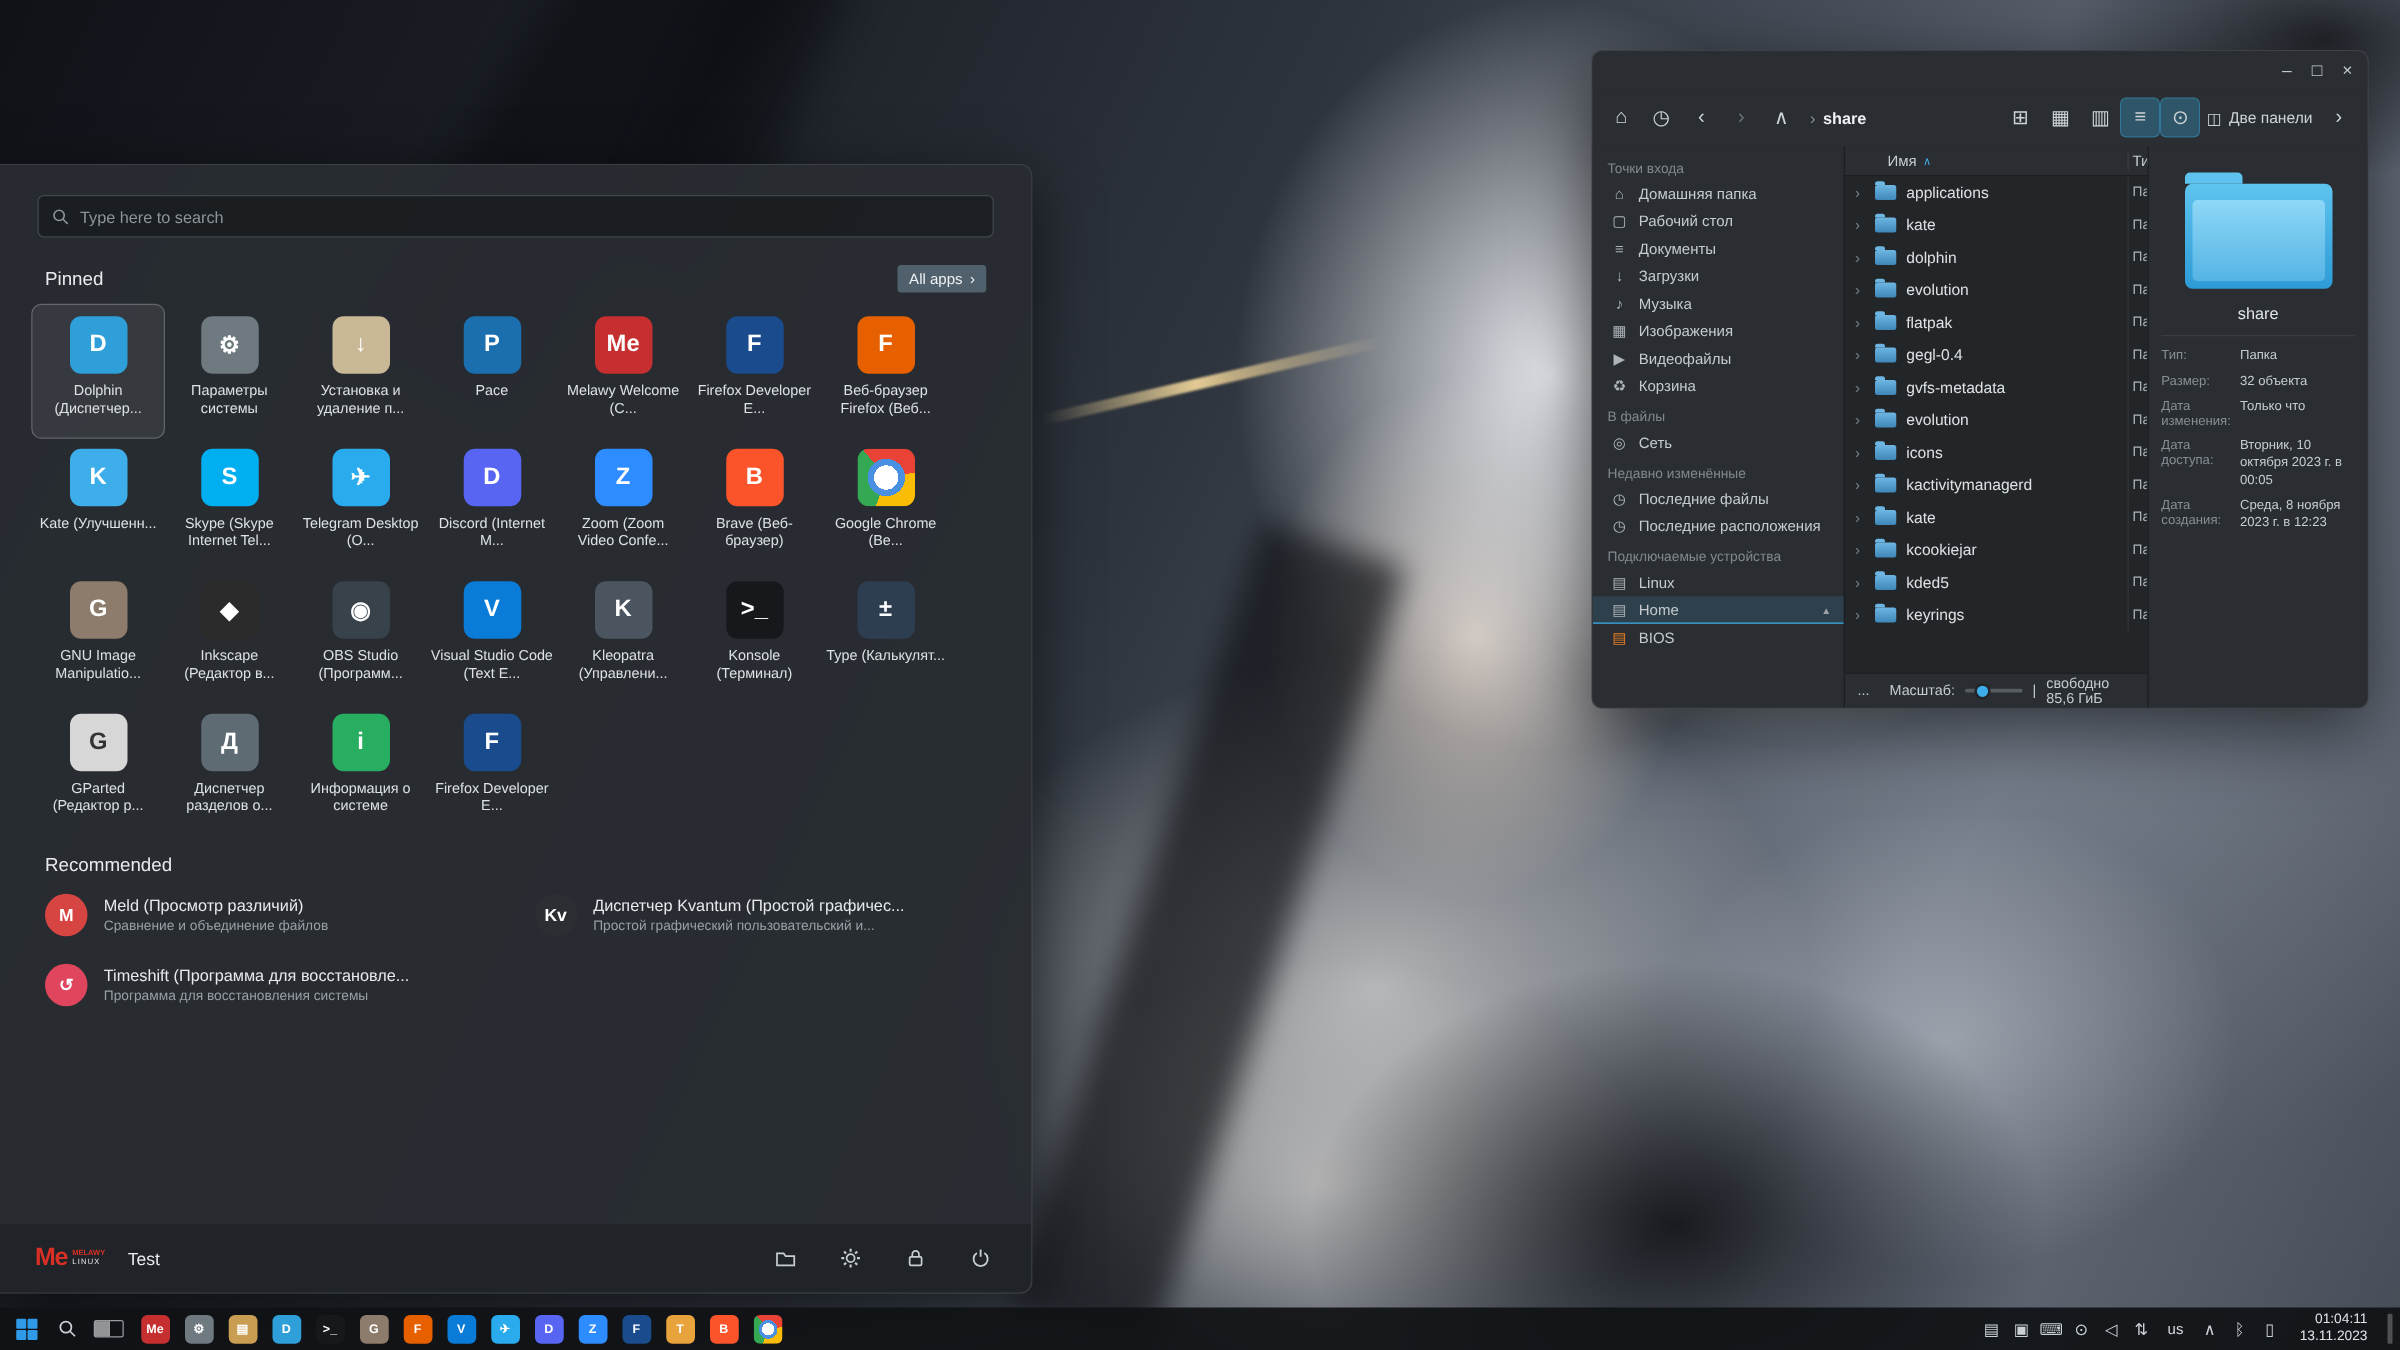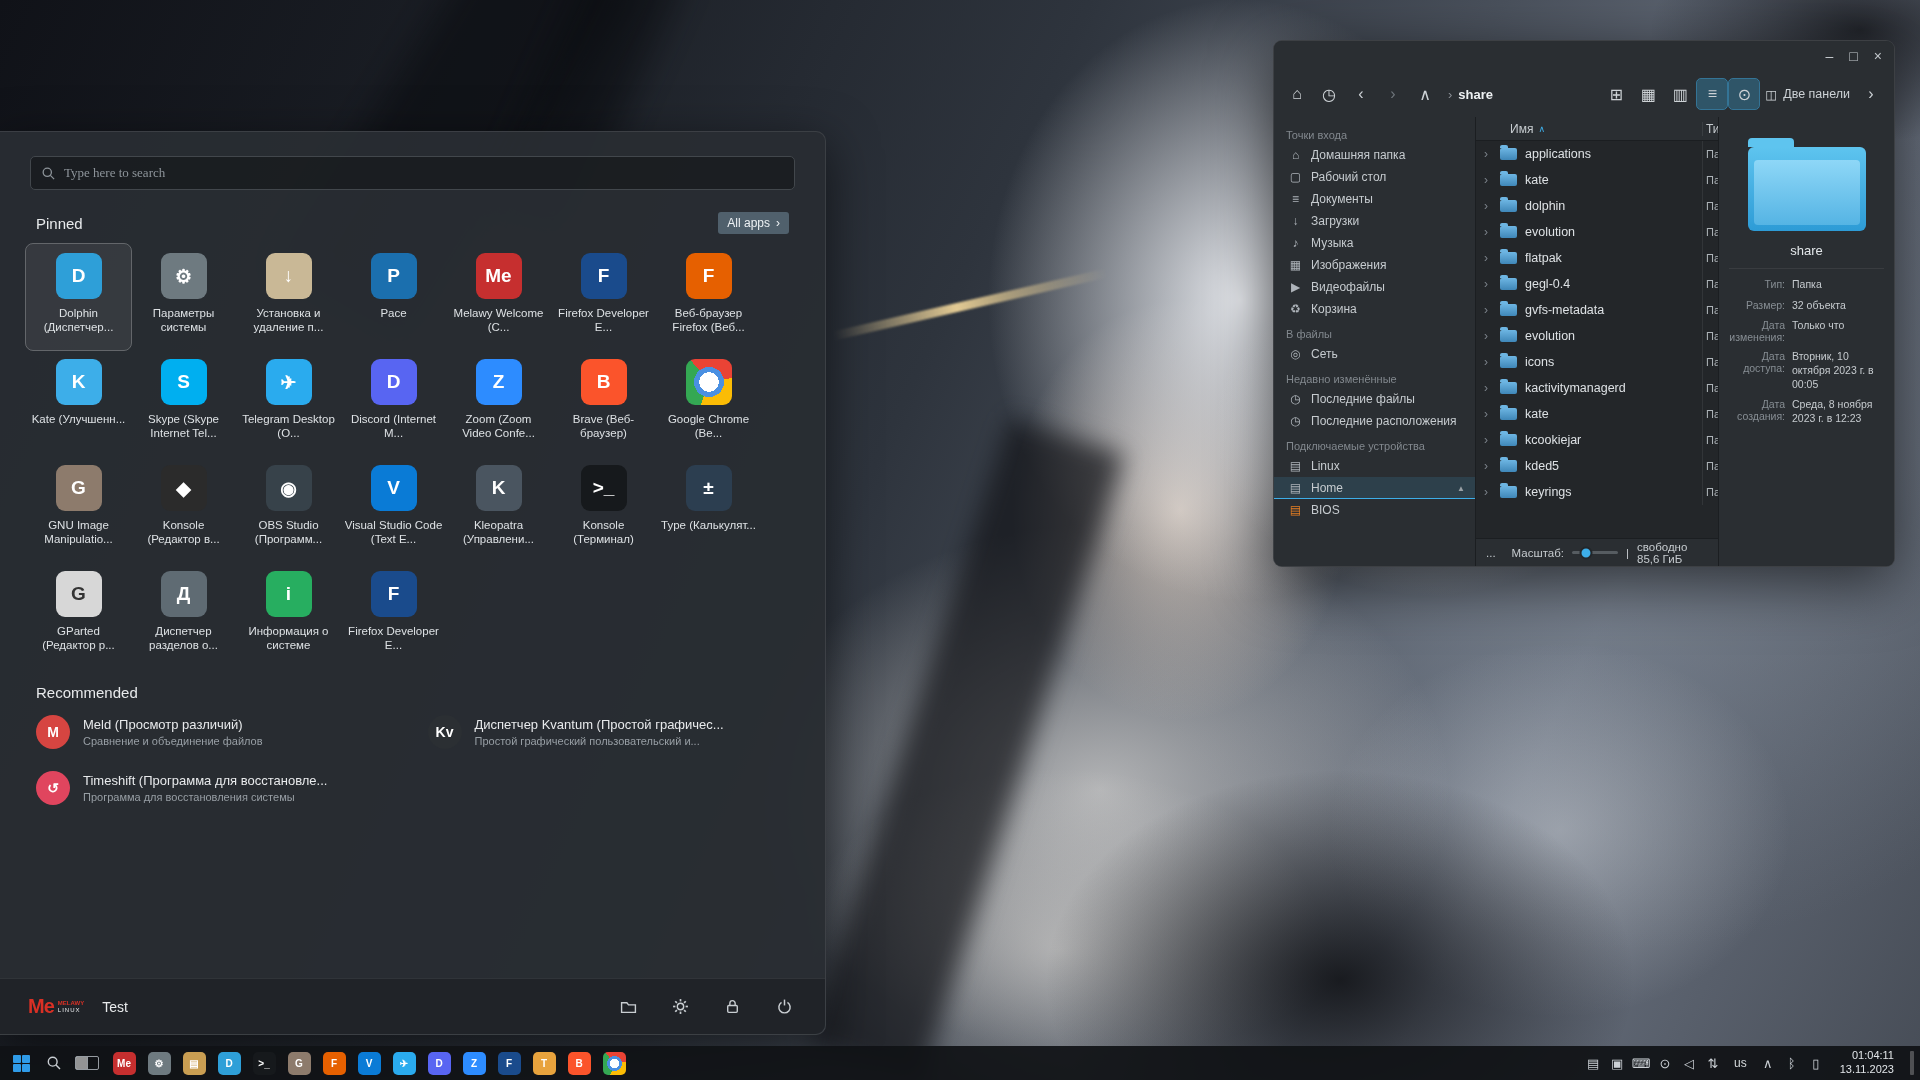--- a/index.html
+++ b/index.html
@@ -26,21 +26,21 @@
   .beam { position:absolute; left:830px; top:300px; width:280px; height:9px; transform:rotate(-13deg);
     background:linear-gradient(90deg, rgba(216,181,120,0), rgba(236,210,152,0.95) 45%, rgba(236,210,152,0)); filter:blur(1px); }
 
   
   .launcher { position:absolute; left:0; top:131px; width:826px; height:904px;
     background:rgba(41,45,50,0.96); border:1px solid rgba(255,255,255,0.09); border-left:none;
     border-radius:0 10px 10px 0; box-shadow:0 14px 50px rgba(0,0,0,0.55);
     display:flex; flex-direction:column; color:#dfe3e6; }
   .search-bar { margin:24px 30px 6px 30px; height:34px; background:rgba(12,14,16,0.45);
     border:1px solid #42474c; border-radius:5px; display:flex; align-items:center; gap:8px; padding:0 10px; }
-  .search-bar input { flex:1; background:transparent; border:none; outline:none; color:#cfd4d8; font-size:13px; font-family:Liberation Serif, serif; }
+  .search-bar input { flex:1; background:transparent; border:none; outline:none; color:#cfd4d8; font-size:13px; font-family:Liberation Sans, sans-serif; }
   .search-bar input::placeholder { color:#8d949a; }
   .section-row { display:flex; align-items:center; justify-content:space-between; padding:16px 36px 6px 36px; }
   .section-title { font-size:15px; color:#e8eaec; }
   .all-apps { display:flex; align-items:center; gap:6px; background:#50606c; color:#eef2f5; font-size:12px;
     border-radius:3px; padding:4px 9px; cursor:pointer; }
   .app-grid { display:grid; grid-template-columns:repeat(7,105px); padding:4px 26px 0 26px; }
   .app-cell { width:105px; height:106px; border-radius:7px; display:flex; flex-direction:column; align-items:center; padding-top:9px; }
   .app-cell.selected { background:rgba(255,255,255,0.07); outline:1px solid rgba(255,255,255,0.28); }
   .app-ico { width:46px; height:46px; border-radius:9px; display:flex; align-items:center; justify-content:center; margin-bottom:7px; }
   .app-ico span { color:#fff; font-weight:bold; font-size:19px; }
@@ -105,21 +105,21 @@
   .zoom-slider { position:relative; width:64px; height:3px; background:#565c61; border-radius:2px; cursor:pointer; }
   .zoom-handle { position:absolute; left:30%; top:50%; transform:translate(-50%,-50%); width:13px; height:13px;
     border-radius:50%; background:#3daee9; border:2px solid #22262a; }
   .info-panel { width:176px; flex:0 0 auto; background:#2a2e32; border-left:1px solid #1b1e21;
     padding:8px 10px; display:flex; flex-direction:column; align-items:center; overflow:hidden; }
   .big-folder { position:relative; width:118px; height:84px; border-radius:6px; background:linear-gradient(#5ec4ef,#2d9bd6); margin-top:22px; }
   .big-folder::before { content:""; position:absolute; top:-9px; left:0; width:46px; height:9px; border-radius:4px 4px 0 0; background:#5ec4ef; }
   .big-folder::after { content:""; position:absolute; left:6px; right:6px; top:13px; bottom:6px; border-radius:4px; background:linear-gradient(#8ed7f7,#55b4e4); }
   .info-name { font-size:13px; color:#e3e7ea; margin:12px 0 10px 0; }
   .info-rows { display:grid; grid-template-columns:56px 1fr; column-gap:7px; row-gap:7px; width:100%; border-top:1px solid rgba(255,255,255,0.07); padding-top:9px; }
-  .info-label { font-size:10.5px; color:#878e94; text-align:right; }
+  .info-label { font-size:10.5px; color:#878e94; text-align:left; }
   .info-value { font-size:10.5px; color:#c6cbcf; line-height:1.3; }
 
   
   .taskbar { position:absolute; left:0; right:0; bottom:0; height:34px; background:rgba(16,18,22,0.93);
     display:flex; align-items:center; padding:0 6px; gap:3px; }
   .tb-item { width:30px; height:30px; border-radius:4px; display:flex; align-items:center; justify-content:center; cursor:pointer; }
   .start-ico { width:17px; height:17px; display:grid; grid-template-columns:8px 8px; grid-template-rows:8px 8px; gap:1px; }
   .start-ico div { background:#2f9be8; border-radius:1px; }
   .pager-ico { width:24px; height:14px; border:1px solid #959ba1; border-radius:2px; display:flex; }
   .pager-ico div { flex:1; }
@@ -252,21 +252,21 @@
       <div class="app-cell">
       <div class="app-ico" style="background: rgb(141, 123, 108);">
         <span>G</span>
       </div>
       <div class="app-label">GNU Image Manipulatio...</div>
     </div>
       <div class="app-cell">
       <div class="app-ico" style="background: rgb(43, 43, 43);">
         <span>◆</span>
       </div>
-      <div class="app-label">Konsole (Редактор в...</div>
+      <div class="app-label">Inkscape (Редактор в...</div>
     </div>
       <div class="app-cell">
       <div class="app-ico" style="background: rgb(55, 66, 74);">
         <span>◉</span>
       </div>
       <div class="app-label">OBS Studio (Программ...</div>
     </div>
       <div class="app-cell">
       <div class="app-ico" style="background: rgb(10, 123, 214);">
         <span>V</span>

